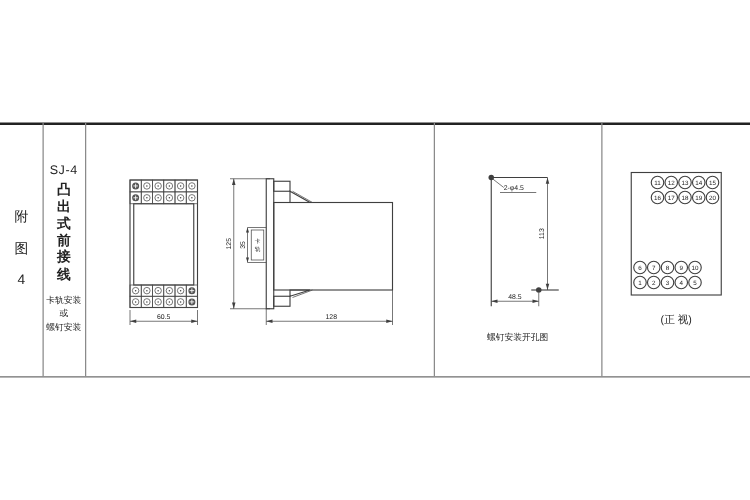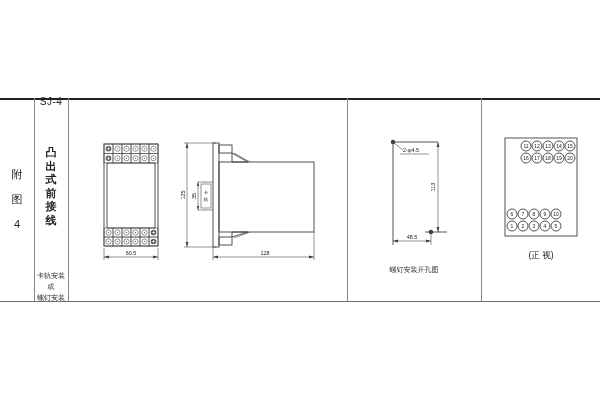--- a/index.html
+++ b/index.html
@@ -36,21 +36,21 @@
   <div class="vline" style="left:481px;"></div>
 
   <div class="cell" style="left:0;width:34px;">
     <div class="vtext">
       <span class="idx-char">附</span>
       <span class="idx-char">图</span>
       <span class="idx-char">4</span>
     </div>
   </div>
 
-  <div class="cell" style="left:34px;width:34px;gap:35px;">
+  <div class="cell" style="left:34px;width:34px;">
     <div class="model">SJ-4</div>
     <div class="vtext">
       <span class="type-char">凸</span>
       <span class="type-char">出</span>
       <span class="type-char">式</span>
       <span class="type-char">前</span>
       <span class="type-char">接</span>
       <span class="type-char">线</span>
     </div>
     <div class="mount">

